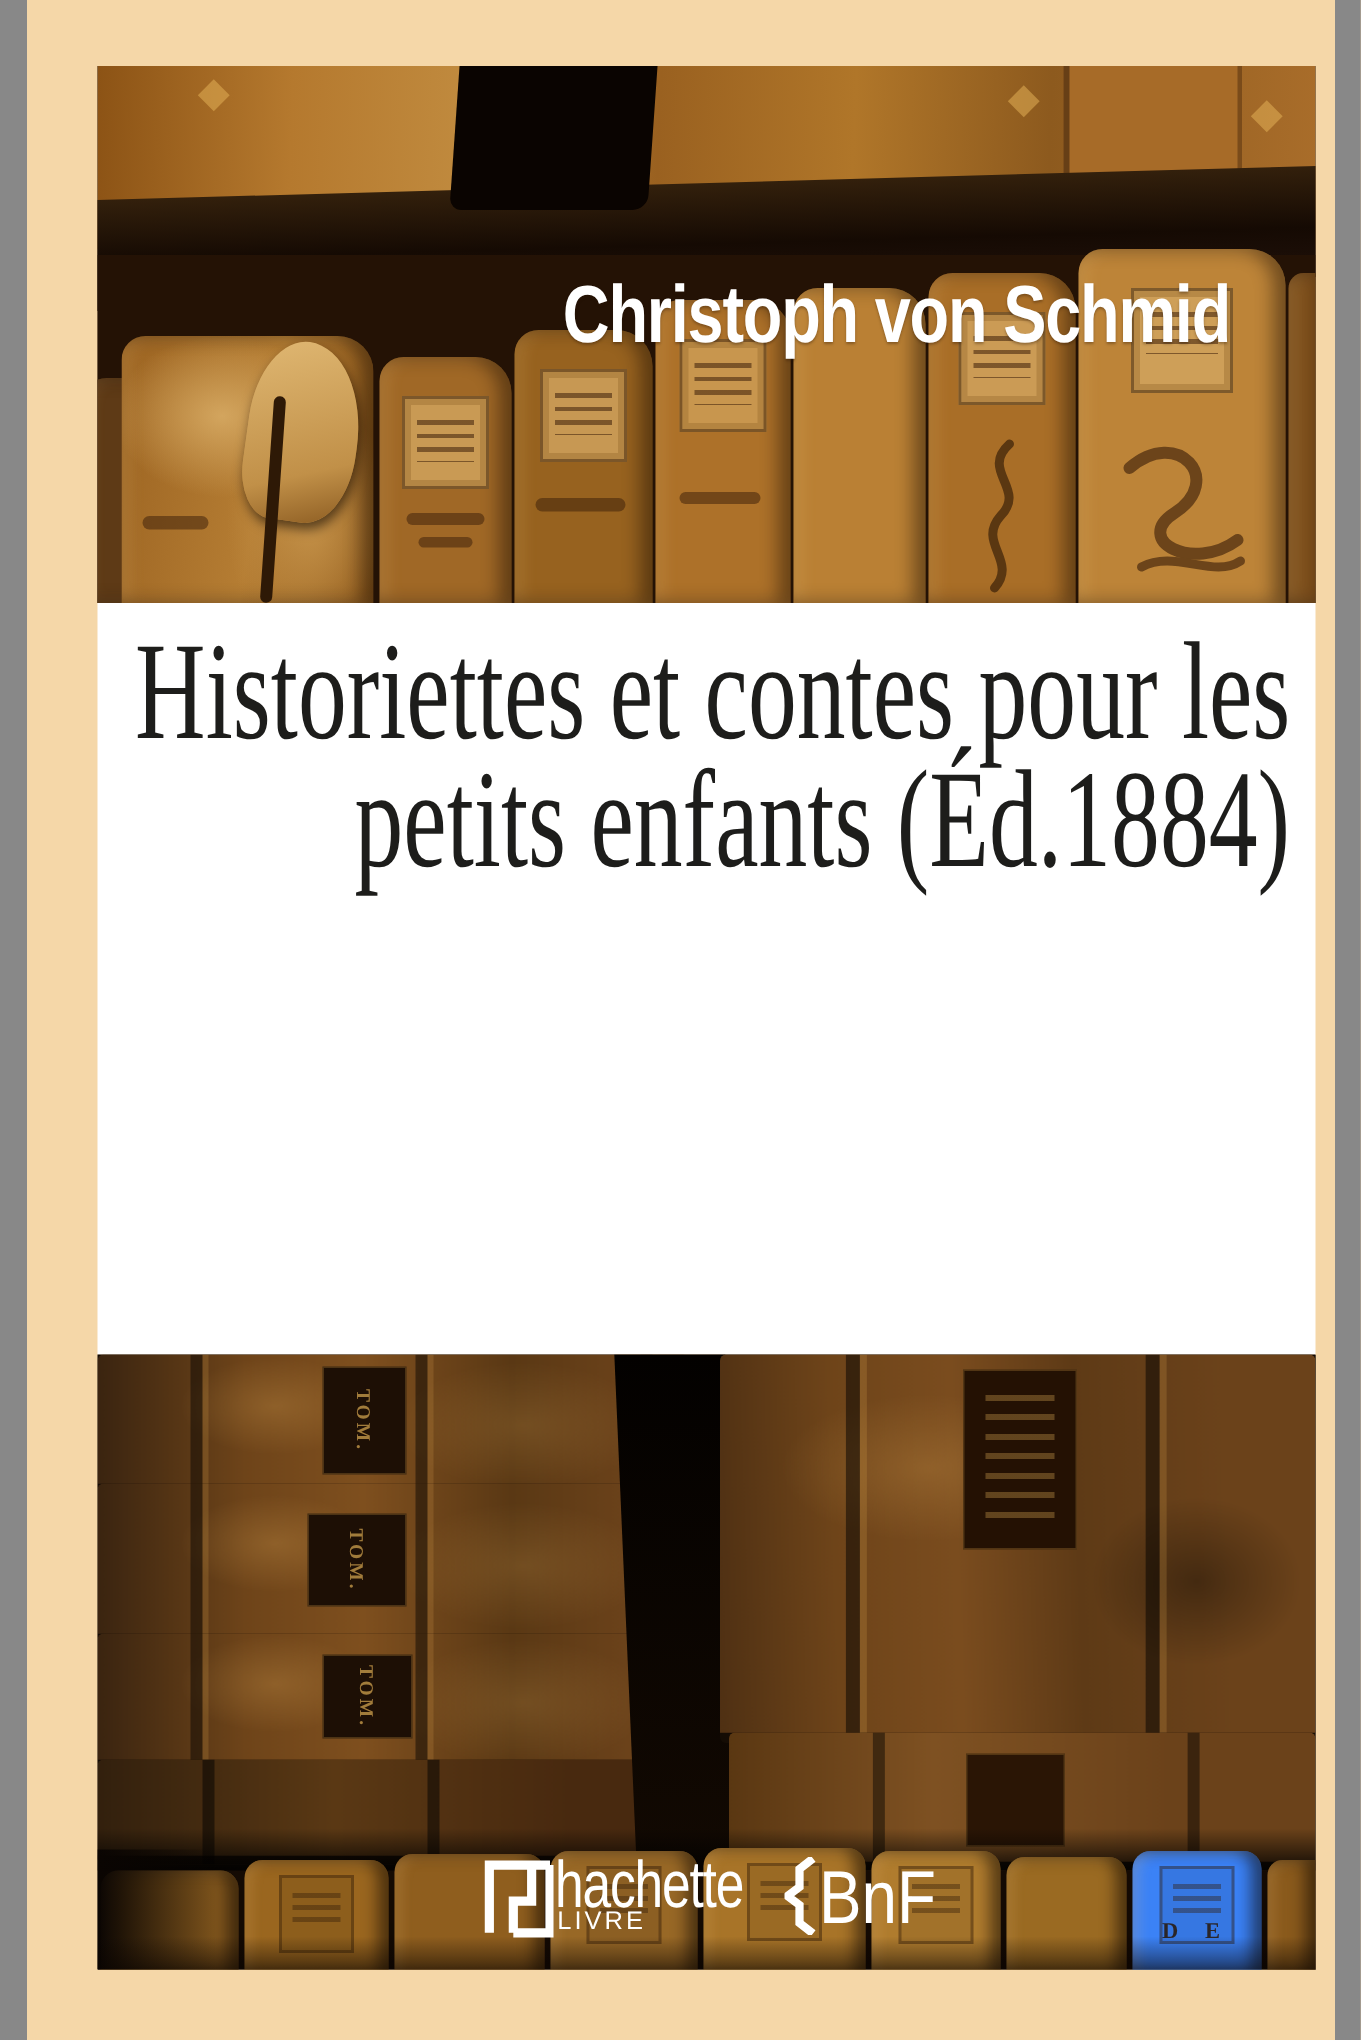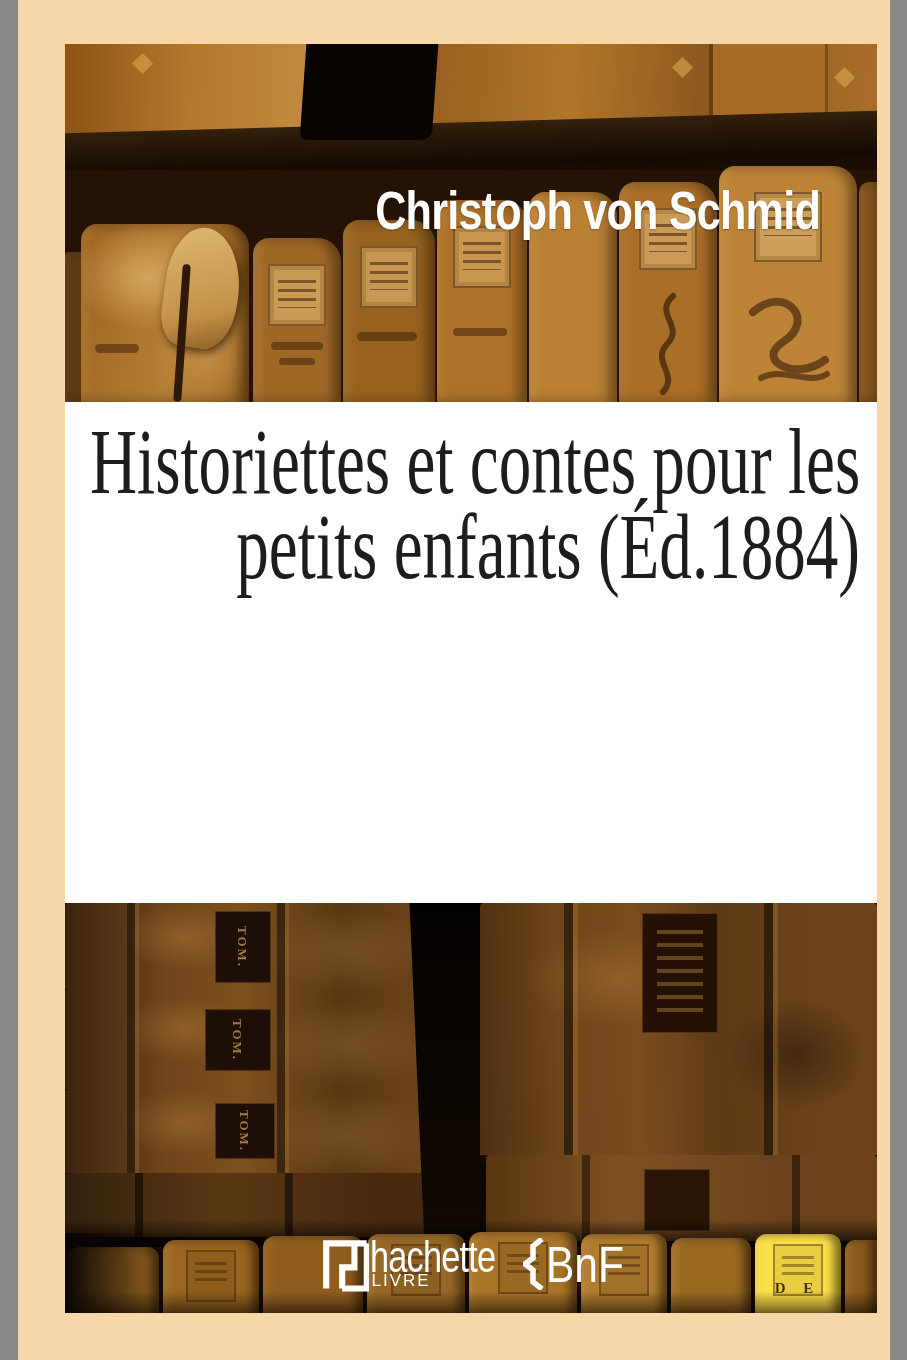--- a/index.html
+++ b/index.html
@@ -224,21 +224,21 @@
     <div class="bb" style="left:302px;width:98px;top:331px;height:83px;background:#986826;">
       <div class="elbl"></div>
     </div>
     <div class="bb" style="left:404px;width:108px;top:329px;height:85px;background:#a87428;">
       <div class="elbl"></div>
     </div>
     <div class="bb" style="left:516px;width:86px;top:331px;height:83px;background:#b07c2e;">
       <div class="elbl"></div>
     </div>
     <div class="bb" style="left:606px;width:80px;top:335px;height:79px;background:#9a6a22;"></div>
-    <div class="bb" style="left:690px;width:86px;top:331px;height:83px;background:#fde047;">
+    <div class="bb" style="left:690px;width:86px;top:331px;height:83px;background:#3b82f6;">
       <div class="elbl"></div>
       <div class="de-text">D E</div>
     </div>
     <div class="bb" style="left:780px;width:32px;top:337px;height:77px;background:#8a5a1c;border-radius:10px 0 0 0;"></div>
 
     <div class="bp-dark-corner"></div>
     <div class="bp-vig"></div>
   </div>
 
   <div id="publisher-bar">

